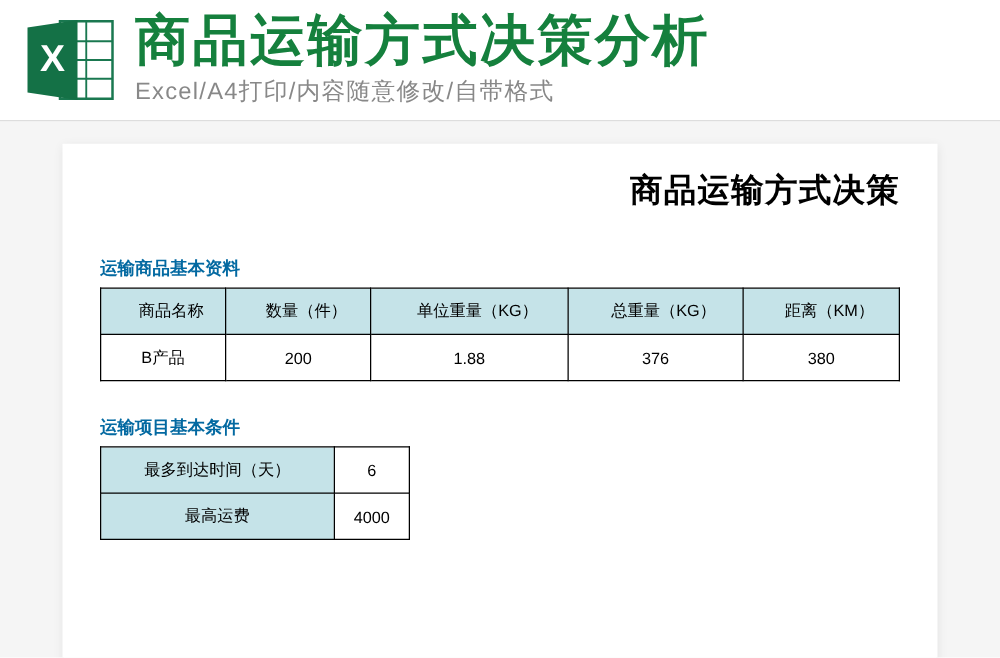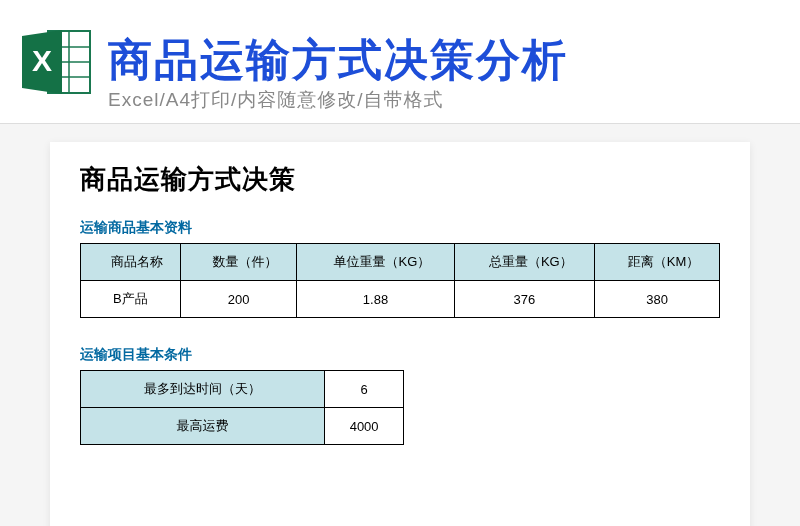--- a/index.html
+++ b/index.html
@@ -23,47 +23,46 @@
     height: 72px;
     position: relative;
     flex-shrink: 0;
   }
   .excel-icon svg { display: block; }
   .title-block {
     margin-left: 12px;
     flex: 1;
   }
   .main-title {
-    color: #1d4ed8;
+    color: #15803d;
     font-size: 44px;
     font-weight: 700;
     letter-spacing: 2px;
     line-height: 1.05;
-    margin-top: 27px;
   }
   .sub-title {
     color: #888;
     font-size: 19px;
     letter-spacing: 1px;
     margin-top: 4px;
   }
   .page-wrap {
     background: #fff;
     width: 700px;
     margin: 18px auto 0;
     padding: 20px 30px 0;
     box-shadow: 0 2px 8px rgba(0,0,0,0.08);
     height: 460px;
   }
   .doc-title {
-    text-align: left;
+    text-align: right;
     font-size: 26px;
     font-weight: 700;
     color: #000;
-    margin-bottom: 22px;
+    margin-bottom: 36px;
     letter-spacing: 1px;
   }
   .section-label {
     font-size: 14px;
     font-weight: 700;
     color: #0369a1;
     margin-bottom: 6px;
   }
   .tbl {
     border-collapse: collapse;
@@ -77,21 +76,21 @@
     font-size: 13px;
     font-weight: 400;
   }
   .tbl th {
     background: #c5e3e8;
     font-weight: 400;
     padding-left: 19px;
   }
   .tbl2 {
     border-collapse: collapse;
-    width: 324px;
+    width: 248px;
   }
   .tbl2 td {
     border: 1px solid #000;
     text-align: center;
     padding: 9px 6px;
     font-size: 13px;
   }
   .tbl2 .hdr {
     background: #c5e3e8;
   }

